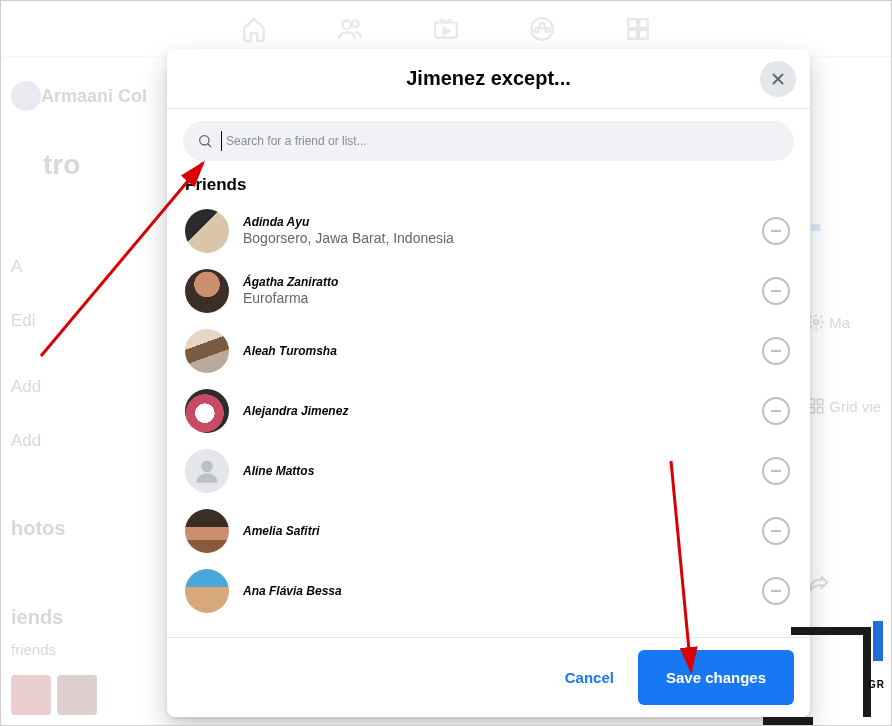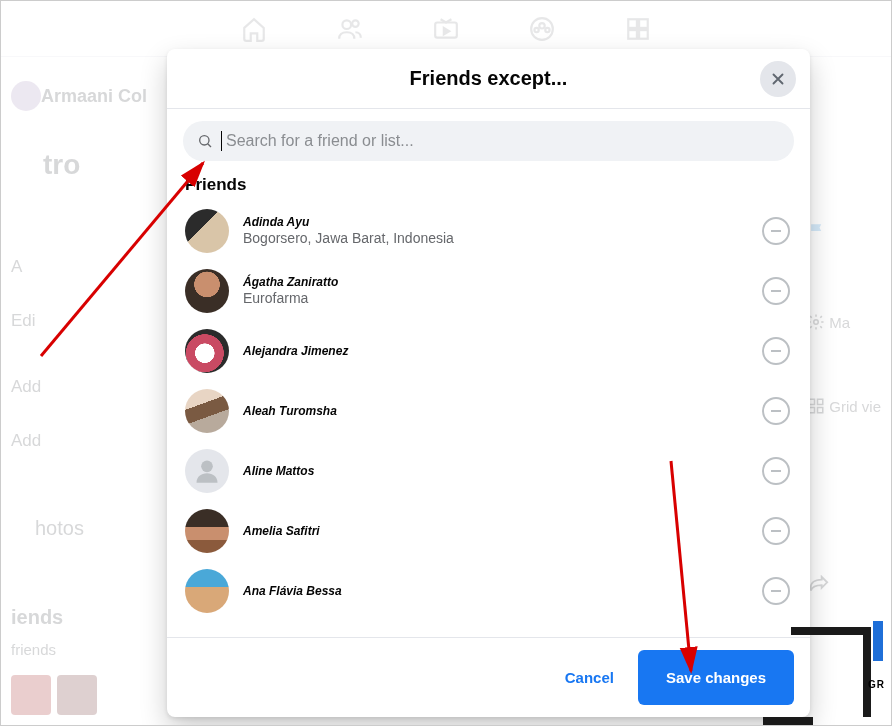--- a/index.html
+++ b/index.html
@@ -125,21 +125,21 @@
       display: flex;
       align-items: center;
       padding: 0 14px;
       gap: 8px;
     }
     .search-box svg { width: 16px; height: 16px; color: #65676b; flex-shrink:0;}
     .search-input {
       border: none;
       background: transparent;
       outline: none;
-      font-size: 16px;
+      font-size: 12px;
       color: #a16207;
       width: 100%;
     }
     .search-input::placeholder { color: #8a8d91; }
     .cursor-line {
       width: 1px; height: 20px; background: #050505;
       margin-right:-4px;
     }
     .section-label {
       font-size: 17px;
@@ -280,21 +280,21 @@
   <div class="bg-profile">
     <div class="bg-avatar"></div>
     <span>Armaani Col</span>
   </div>
   <div class="bg-side">
     <div style="font-weight:700;font-size:28px;margin-left:32px;">tro</div>
     <div style="margin-top:60px">A</div>
     <div style="margin-top:18px">Edi</div>
     <div style="margin-top:30px">Add</div>
     <div style="margin-top:18px">Add</div>
-    <div style="margin-top:50px;font-weight:400;font-size:20px;margin-left:24px;">hotos</div>
+    <div style="margin-top:50px;font-weight:700;font-size:20px;">hotos</div>
     <div style="margin-top:50px;font-weight:700;font-size:20px;">iends</div>
     <div style="font-size:15px;margin-top:-4px"> friends</div>
   </div>
   <div class="bg-right">
     <div style="margin-top:10px">
       <svg width="20" height="20" viewBox="0 0 24 24" fill="#58a9e8">
           <path d="M5 3v18M5 4h12l-2 4 2 4H5"></path>
         </svg>
       <span></span>
     </div>
@@ -322,21 +322,21 @@
   </div>
   <div class="bg-bottom-imgs">
     <div></div>
       <div style="background:#804848"></div>
   </div>
 </div>
 <div class="overlay"></div>
 
 <div class="modal">
   <div class="modal-header">
-    <div class="modal-title">Friends except...</div>
+    <div class="modal-title">Jimenez except...</div>
     <div class="close-btn">
       <svg viewBox="0 0 24 24" fill="none" stroke="currentColor" stroke-width="2.5" stroke-linecap="round">
           <path d="M6 6l12 12M18 6L6 18"></path>
         </svg>
     </div>
   </div>
 
   <div class="modal-body">
     <div class="search-box">
       <svg viewBox="0 0 24 24" fill="none" stroke="currentColor" stroke-width="2">
@@ -360,30 +360,30 @@
         </div>
         <div class="friend-row">
           <div class="friend-avatar av-2"></div>
           <div class="friend-text">
             <div class="friend-name">Ágatha Zaniratto</div>
             <div class="friend-sub">Eurofarma</div>
           </div>
           <div class="minus-btn"></div>
         </div>
         <div class="friend-row">
+          <div class="friend-avatar av-3"></div>
+          <div class="friend-text">
+            <div class="friend-name">Aleah Turomsha</div>
+          </div>
+          <div class="minus-btn"></div>
+        </div>
+        <div class="friend-row">
           <div class="friend-avatar av-4"></div>
           <div class="friend-text">
             <div class="friend-name">Alejandra Jimenez</div>
-          </div>
-          <div class="minus-btn"></div>
-        </div>
-        <div class="friend-row">
-          <div class="friend-avatar av-3"></div>
-          <div class="friend-text">
-            <div class="friend-name">Aleah Turomsha</div>
           </div>
           <div class="minus-btn"></div>
         </div>
         <div class="friend-row">
           <div class="friend-avatar av-5">
             <svg viewBox="0 0 24 24" fill="currentColor">
               <circle cx="12" cy="8" r="5"></circle>
               <path d="M3 22c0-5 4-8 9-8s9 3 9 8"></path>
             </svg>
           </div>

